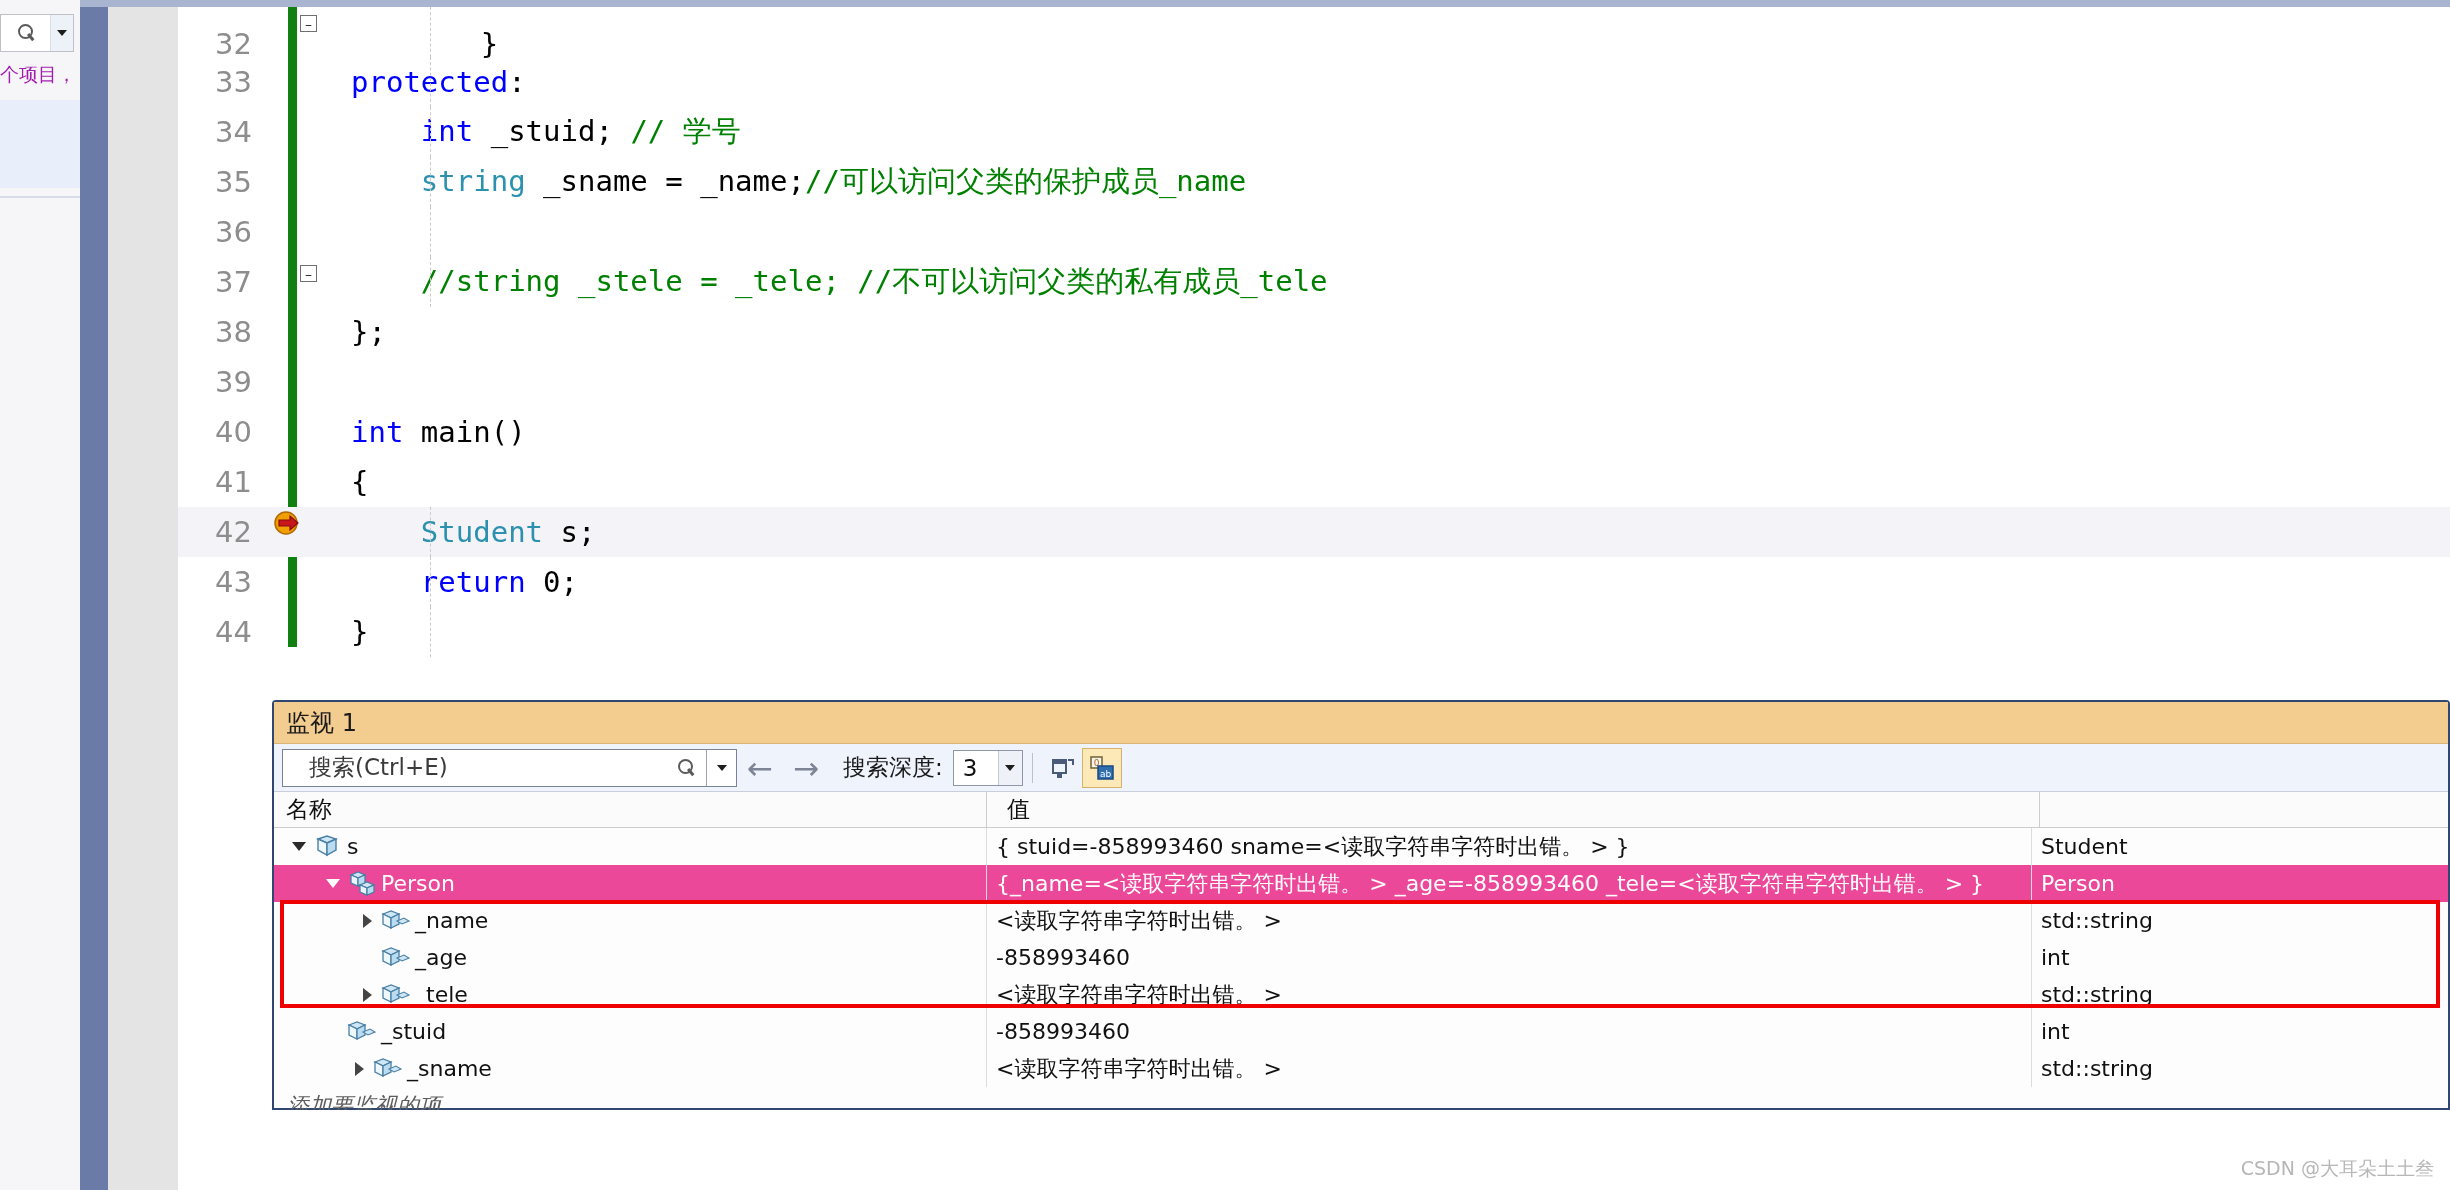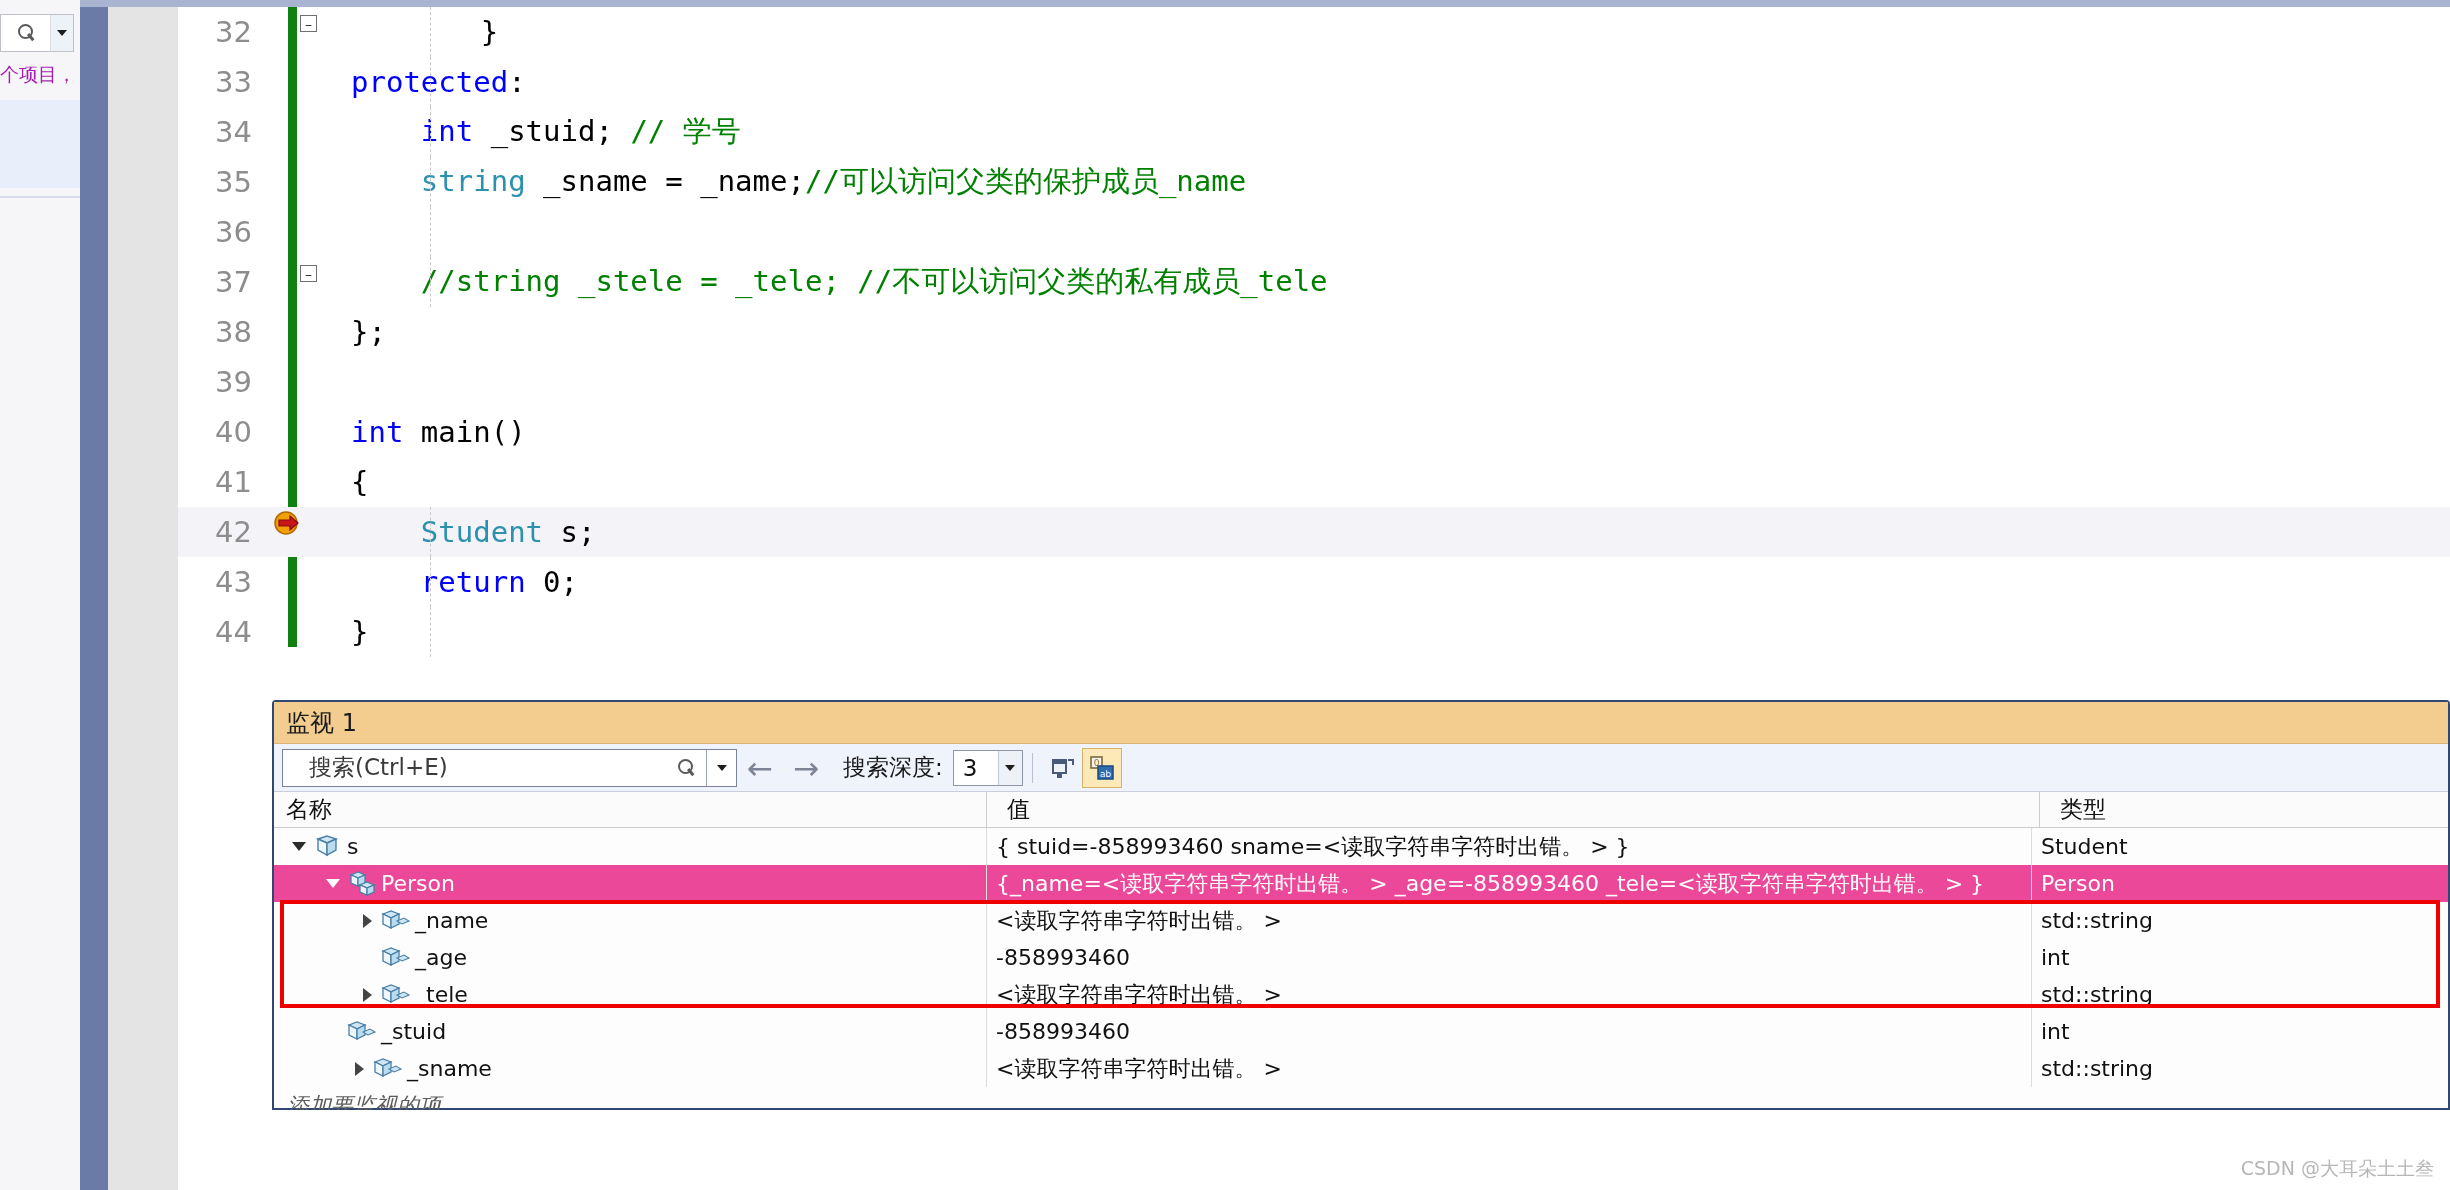--- a/index.html
+++ b/index.html
@@ -279,21 +279,21 @@
   <div id="left-sel-band2"></div>
 </div>
 
 <div id="sep-blue"></div>
 <div id="sep-grey"></div>
 <div id="top-blue-strip"></div>
 
 <div id="editor">
   <div id="change-bar"></div>
   <div id="code-lines">
-      <div class="code-line" style="top: 0px; gap: 30px;"><div class="lineno">32</div><div style="width: 45px; flex: 0 0 auto;"></div><div class="codetext"><span class="plain">    }</span></div></div>
+      <div class="code-line" style="top: 12px; gap: 30px;"><div class="lineno">32</div><div style="width: 45px; flex: 0 0 auto;"></div><div class="codetext"><span class="plain">    }</span></div></div>
       <div class="code-line" style="top: 50px;"><div class="lineno">33</div><div style="width: 45px; flex: 0 0 auto;"></div><div class="codetext"><span class="kw">protected</span><span class="plain">:</span></div></div>
       <div class="code-line" style="top: 100px;"><div class="lineno">34</div><div style="width: 45px; flex: 0 0 auto;"></div><div class="codetext"><span class="plain">    </span><span class="kw">int</span><span class="plain"> _stuid; </span><span class="cmt">// 学号</span></div></div>
       <div class="code-line" style="top: 150px;"><div class="lineno">35</div><div style="width: 45px; flex: 0 0 auto;"></div><div class="codetext"><span class="plain">    </span><span class="type">string</span><span class="plain"> _sname = _name;</span><span class="cmt">//可以访问父类的保护成员_name</span></div></div>
       <div class="code-line" style="top: 200px;"><div class="lineno">36</div><div style="width: 45px; flex: 0 0 auto;"></div><div class="codetext"><span class="plain"></span></div></div>
       <div class="code-line" style="top: 250px;"><div class="lineno">37</div><div style="width: 45px; flex: 0 0 auto;"></div><div class="codetext"><span class="plain">    </span><span class="cmt">//string _stele = _tele; //不可以访问父类的私有成员_tele</span></div></div>
       <div class="code-line" style="top: 300px;"><div class="lineno">38</div><div style="width: 45px; flex: 0 0 auto;"></div><div class="codetext"><span class="plain">};</span></div></div>
       <div class="code-line" style="top: 350px;"><div class="lineno">39</div><div style="width: 45px; flex: 0 0 auto;"></div><div class="codetext"><span class="plain"></span></div></div>
       <div class="code-line" style="top: 400px;"><div class="lineno">40</div><div style="width: 45px; flex: 0 0 auto;"></div><div class="codetext"><span class="kw">int</span><span class="plain"> </span><span class="plain">main</span><span class="plain">()</span></div></div>
       <div class="code-line" style="top: 450px;"><div class="lineno">41</div><div style="width: 45px; flex: 0 0 auto;"></div><div class="codetext"><span class="plain">{</span></div></div>
       <div class="code-line cur-line-hl" style="top: 500px;"><div class="lineno">42</div><div style="width: 45px; flex: 0 0 auto;"></div><div class="codetext"><span class="plain">    </span><span class="type">Student</span><span class="plain"> s;</span></div></div>
@@ -367,21 +367,20 @@
         <rect x="11" y="13" width="15" height="13" fill="#2f6fb0" stroke="#1a4a80" stroke-width="1.5"></rect>
         <text x="18.5" y="23.5" font-size="9" text-anchor="middle" fill="#ffffff" font-family="DejaVu Sans, sans-serif">ab</text>
       </svg>
     </div>
   </div>
 
   <div id="watch-grid">
     <div id="grid-head">
       <div class="gh gh-name">名称</div>
       <div class="gh gh-value">值</div>
-      <div class="gh gh-type">类型</div>
     </div>
 
     <div id="grid-body">
         <div class="grow">
           <div class="cell-name" style="padding-left: 12px;">
             <span class="expander">
               <span class="tri-down"></span>
             </span>
             <span class="vicon">
               <svg width="30" height="26" viewBox="0 0 30 26">

